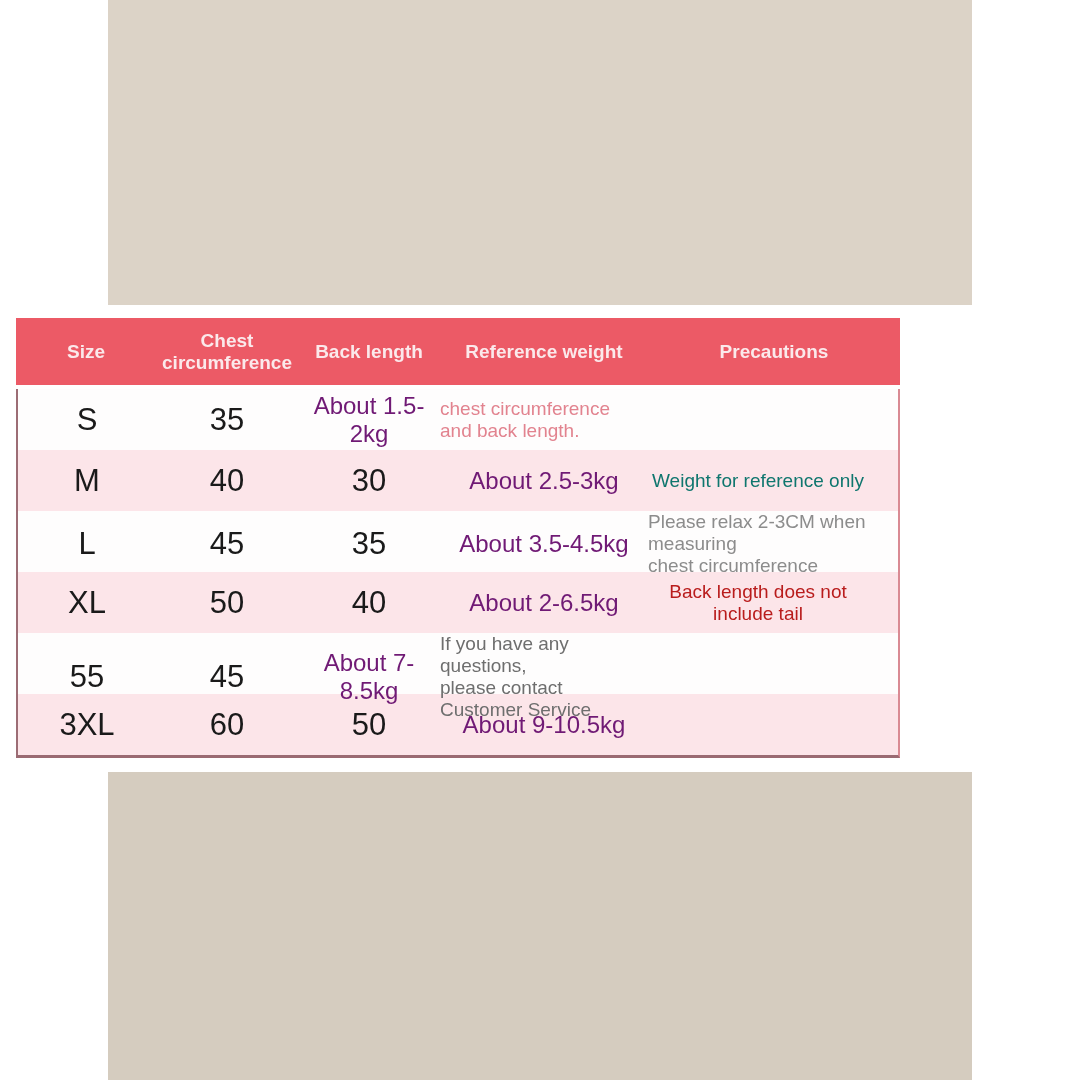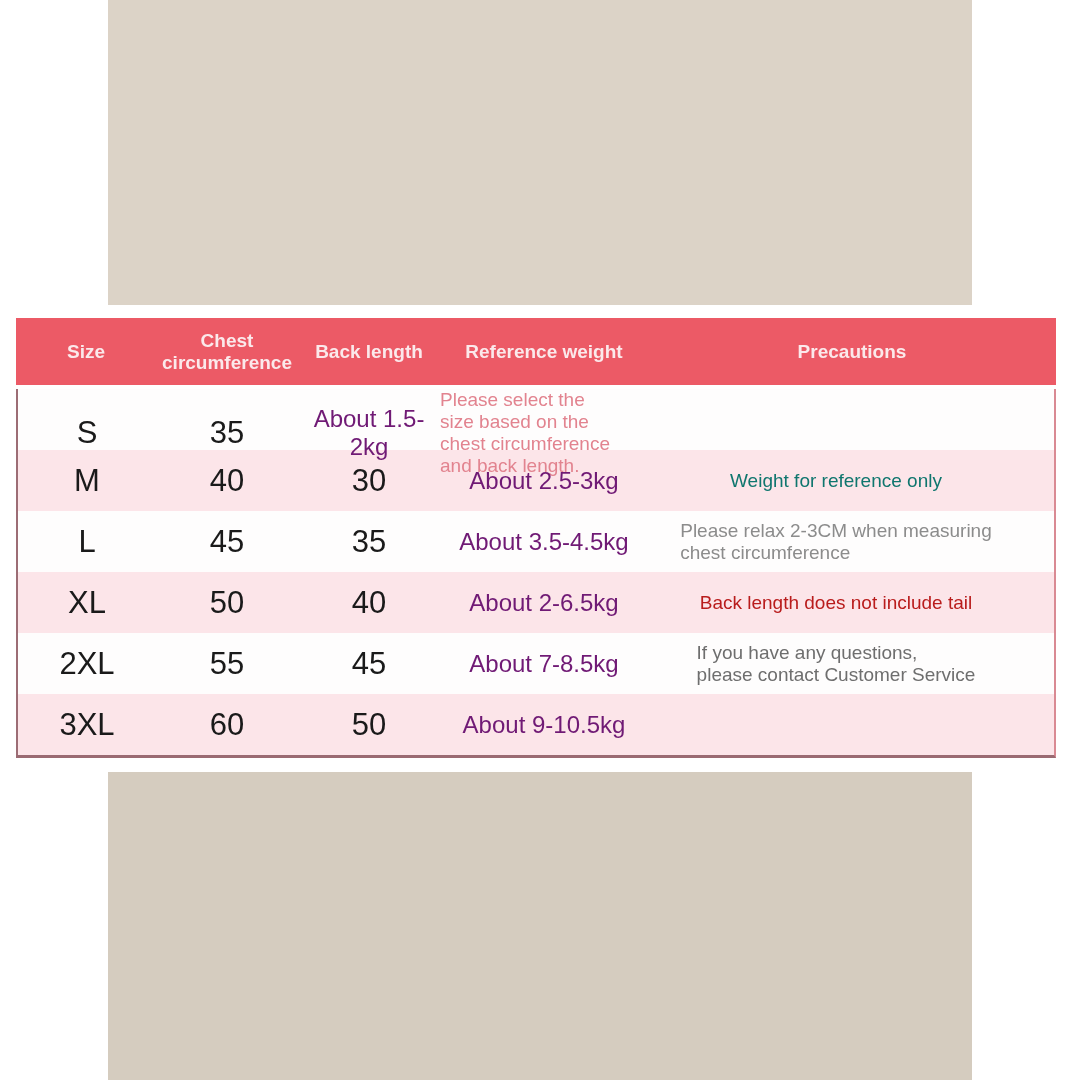--- a/index.html
+++ b/index.html
@@ -23,21 +23,21 @@
   }
   .beige-bottom {
     position: absolute;
     left: 108px; top: 772px;
     width: 864px; height: 308px;
     background: #d5ccbf;
   }
   .size-table {
     position: absolute;
     left: 16px; top: 318px;
-    width: 1040px;
+    width: 884px;
   }
   .thead {
     display: grid;
     grid-template-columns: 140px 142px 142px 208px 1fr;
     height: 67px;
     align-items: center;
     background: #ec5a66;
     margin-bottom: 4px;
   }
   .th {
@@ -108,21 +108,20 @@
     </div>
 
     <div class="tbody">
 
       <div class="trow white">
         <div class="cell c-size">S</div>
         <div class="cell c-num">35</div>
         <div class="cell c-weight">About 1.5-2kg</div>
         <div class="cell c-prec">
           <div class="prec-block pc-pink">
-            <span class="pline">Please select the size based on the</span>
             <span class="pline">chest circumference and back length.</span>
           </div>
         </div>
       </div>
 
       <div class="trow pink">
         <div class="cell c-size">M</div>
         <div class="cell c-num">40</div>
         <div class="cell c-num">30</div>
         <div class="cell c-weight">About 2.5-3kg</div>
@@ -152,21 +151,20 @@
         <div class="cell c-num">40</div>
         <div class="cell c-weight">About 2-6.5kg</div>
         <div class="cell c-prec">
           <div class="prec-block single pc-dark">
             <span class="pline">Back length does not include tail</span>
           </div>
         </div>
       </div>
 
       <div class="trow white">
-        <div class="cell c-size">2XL</div>
         <div class="cell c-num">55</div>
         <div class="cell c-num">45</div>
         <div class="cell c-weight">About 7-8.5kg</div>
         <div class="cell c-prec">
           <div class="prec-block pc-midgray">
             <span class="pline">If you have any questions,</span>
             <span class="pline">please contact Customer Service</span>
           </div>
         </div>
       </div>

